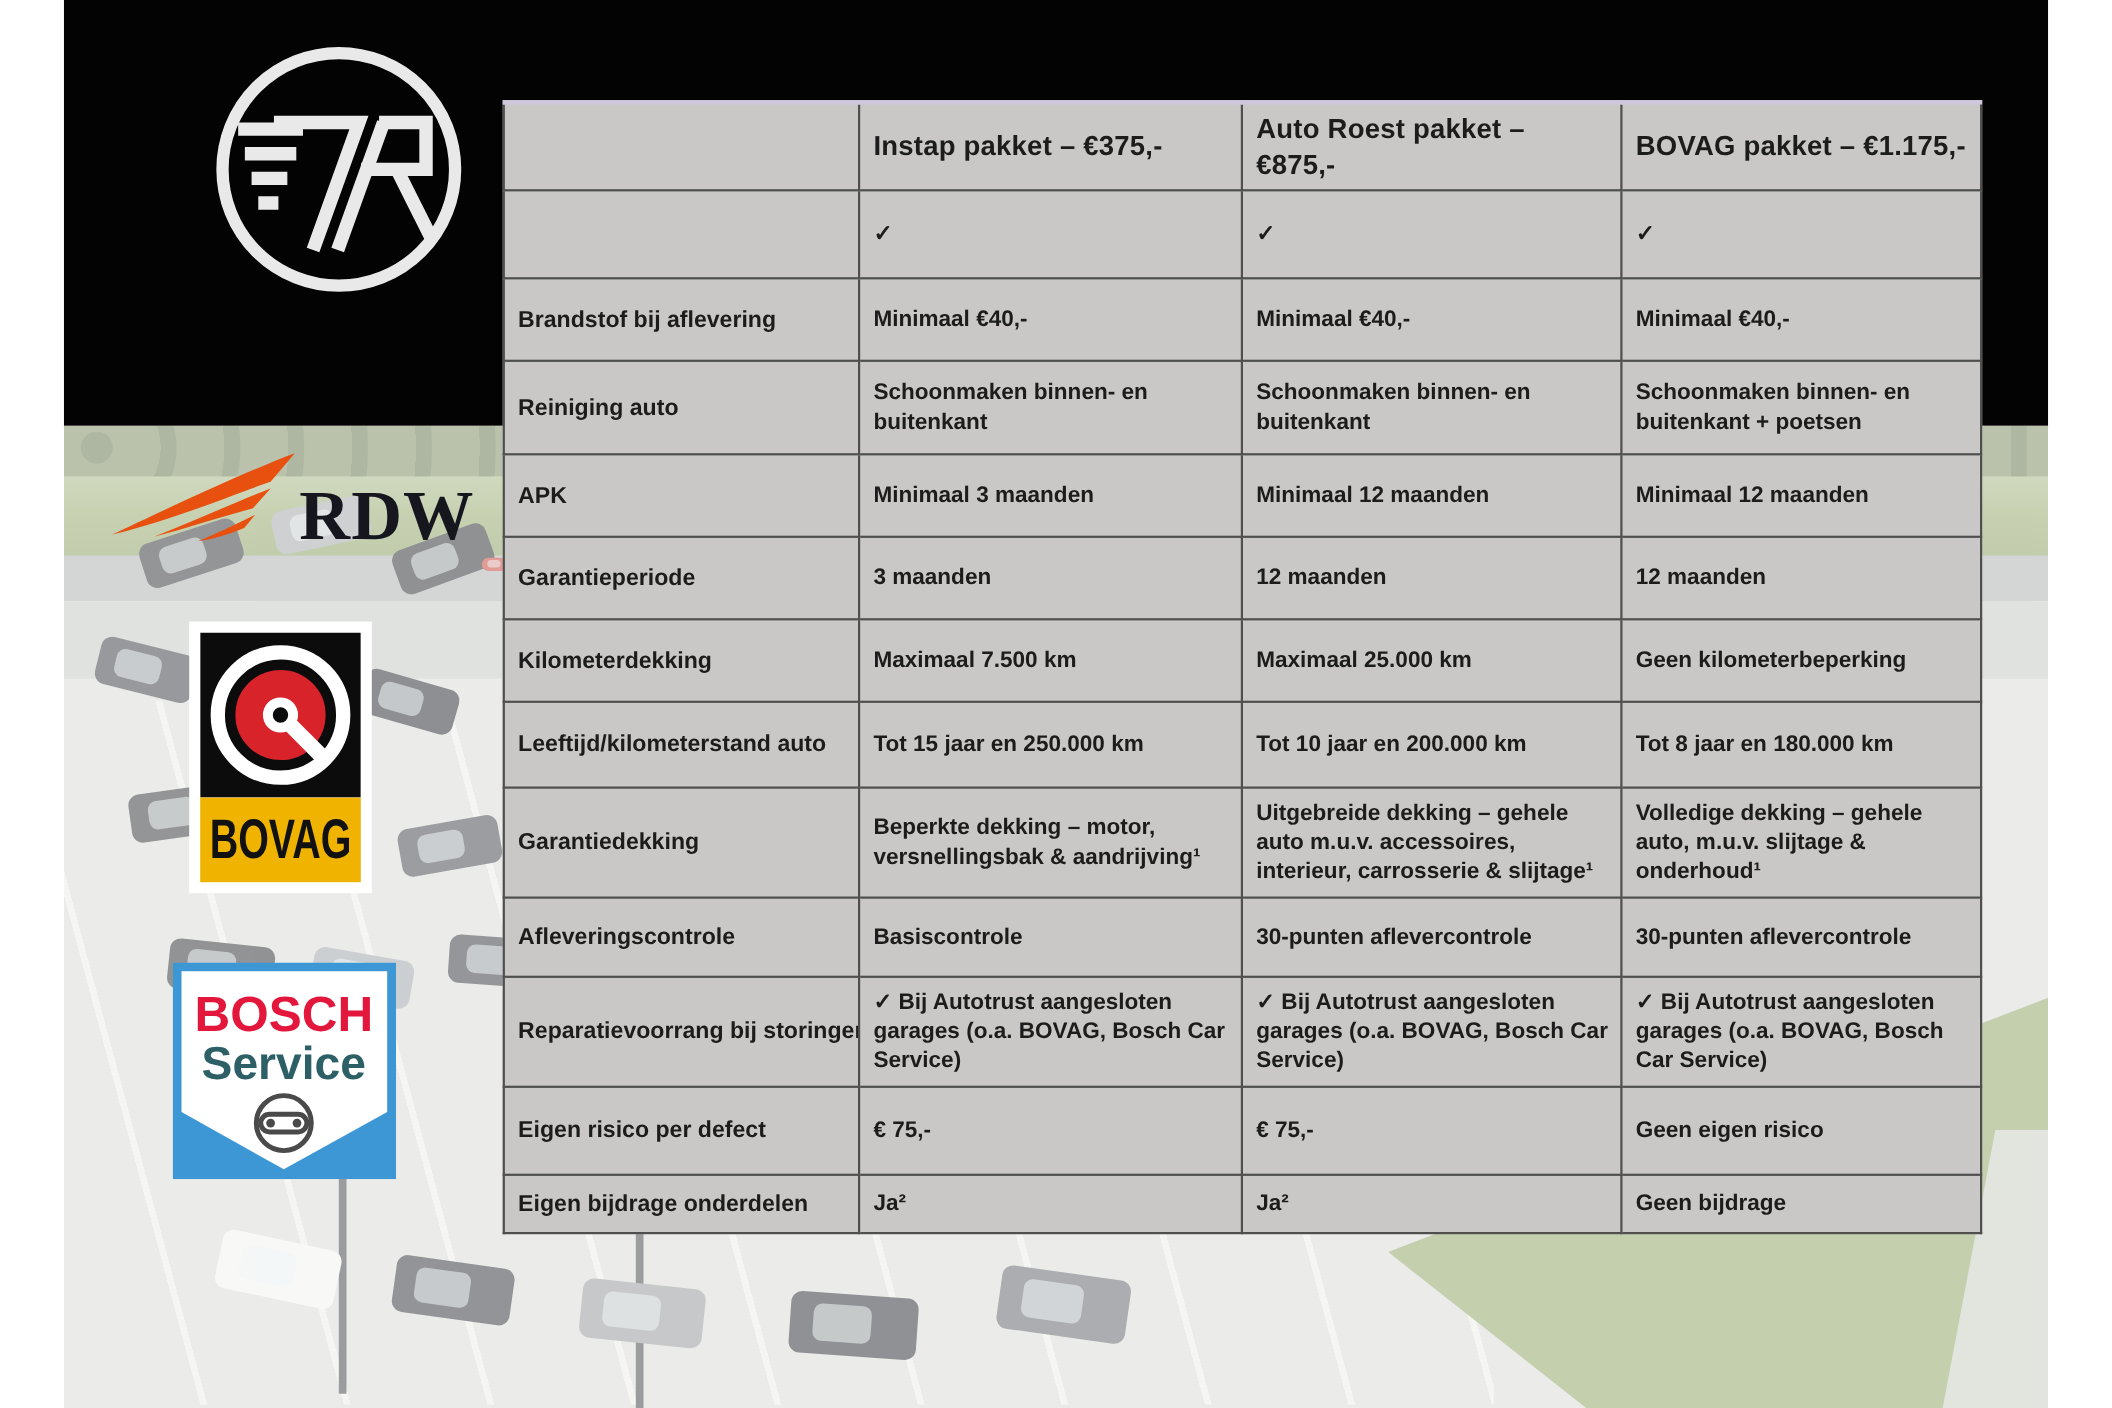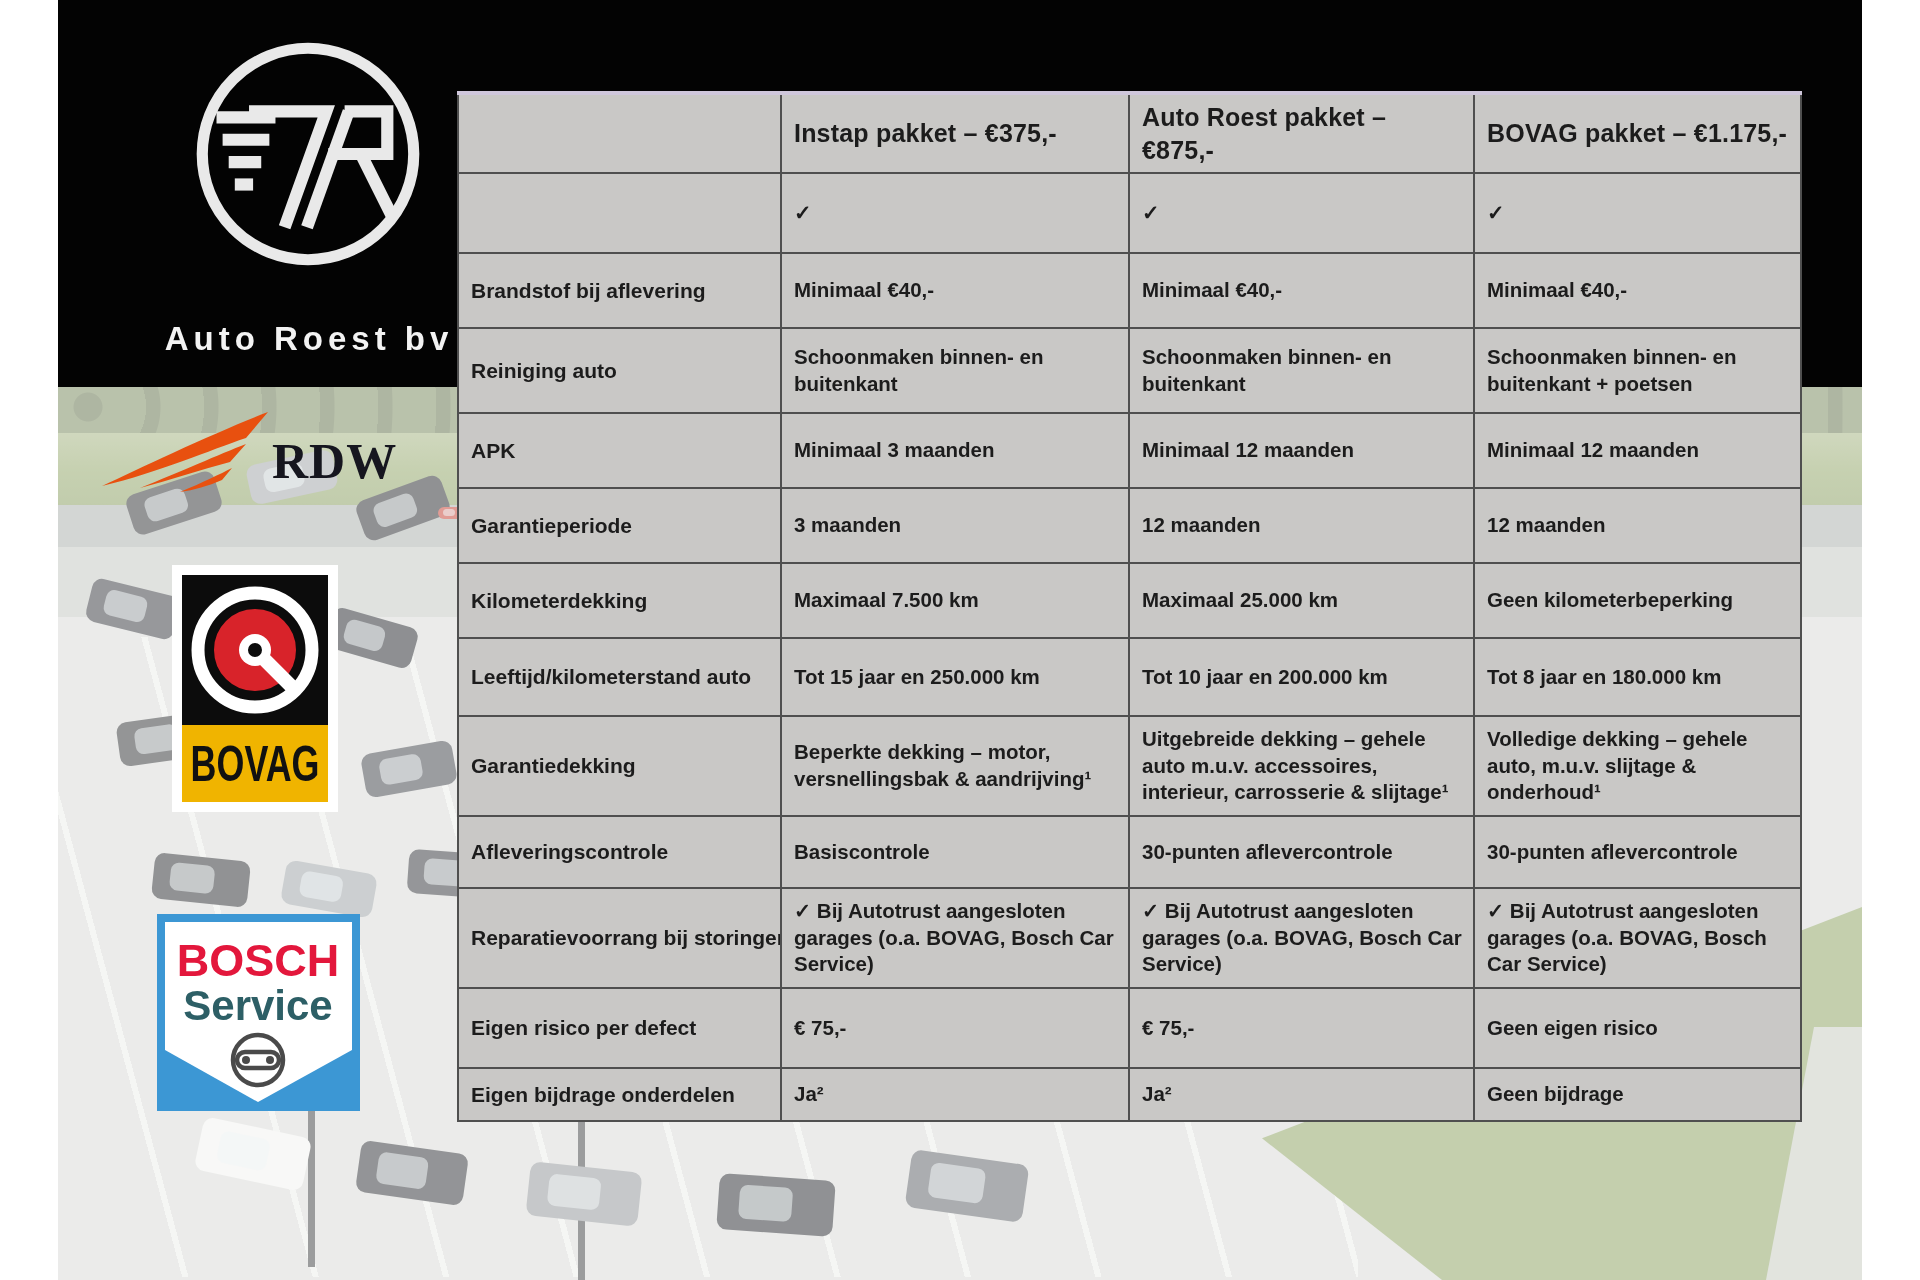--- a/index.html
+++ b/index.html
@@ -54,27 +54,27 @@
 
   
   .banner{position:absolute;left:58px;top:0;width:1804px;height:387px;background:var(--banner-black);z-index:2;}
   .brand-logo{position:absolute;left:128px;top:24px;width:244px;height:260px;}
   .brand-name{position:absolute;left:88px;top:320px;width:326px;text-align:center;
     color:#f3f3f3;font-size:33px;font-weight:bold;letter-spacing:5px;white-space:nowrap;}
 
   
   .rdw{position:absolute;left:100px;top:410px;width:300px;height:90px;z-index:3;}
   .rdw-text{position:absolute;left:172px;top:22px;font-family:"Liberation Serif",serif;font-weight:bold;
-    font-size:50px;color:#16161f;letter-spacing:1px;}
+    font-size:64px;color:#16161f;letter-spacing:1px;}
   .bovag{position:absolute;left:172px;top:565px;width:166px;height:247px;background:#ffffff;z-index:3;
     box-sizing:border-box;padding:10px;}
   .bovag-mark{width:146px;height:150px;display:block;}
   .bovag-band{width:146px;height:77px;background:var(--bovag-yellow);display:flex;align-items:center;justify-content:center;}
   .bovag-word{font-weight:bold;font-size:39px;letter-spacing:0;color:#111;transform:scaleY(1.3) scaleX(.92);}
-  .bosch{position:absolute;left:157px;top:914px;width:161px;height:197px;z-index:3;}
+  .bosch{position:absolute;left:157px;top:875px;width:161px;height:197px;z-index:3;}
 
   
   .pkg-table{position:absolute;left:457px;top:91px;z-index:4;border-collapse:collapse;table-layout:fixed;
     width:1343px;background:var(--table-cell-bg);
     border:2px solid var(--table-border);border-top:4px solid var(--table-top-border);}
   .pkg-table td{border:2px solid var(--table-border);vertical-align:middle;
     padding:6px 10px 6px 12px;color:var(--ink);background:var(--table-cell-bg);
     font-weight:bold;line-height:1.3;overflow:hidden;}
   td.pkg-header{font-size:25px;letter-spacing:.2px;}
   td.row-label{font-size:21px;white-space:nowrap;}
@@ -211,21 +211,20 @@
         <path d="M30 84 H88"></path>
         <path d="M36 106 H82"></path>
         <path d="M42 128 H74"></path>
         <path d="M48 150 H66"></path>
         <path d="M62 78 H138 L97 192"></path>
         <path d="M160 78 L119 192"></path>
         <path d="M156 78 H198 V120 H140"></path>
         <path d="M172 120 L204 184"></path>
       </g>
     </svg>
-    <div class="brand-name">Auto Roest bv</div>
   </div>
 
   <div class="rdw">
     <svg width="175" height="90" viewBox="0 0 175 90">
       <g fill="var(--rdw-orange)">
         <path d="M2 76 C 40 58, 120 20, 168 2 L 146 28 C 110 40, 60 62, 2 76 Z"></path>
         <path d="M40 78 C 80 62, 120 44, 146 34 L 130 52 C 100 60, 70 70, 40 78 Z"></path>
         <path d="M80 82 C 104 72, 120 64, 132 58 L 122 70 C 108 76, 94 80, 80 82 Z"></path>
       </g>
     </svg>

